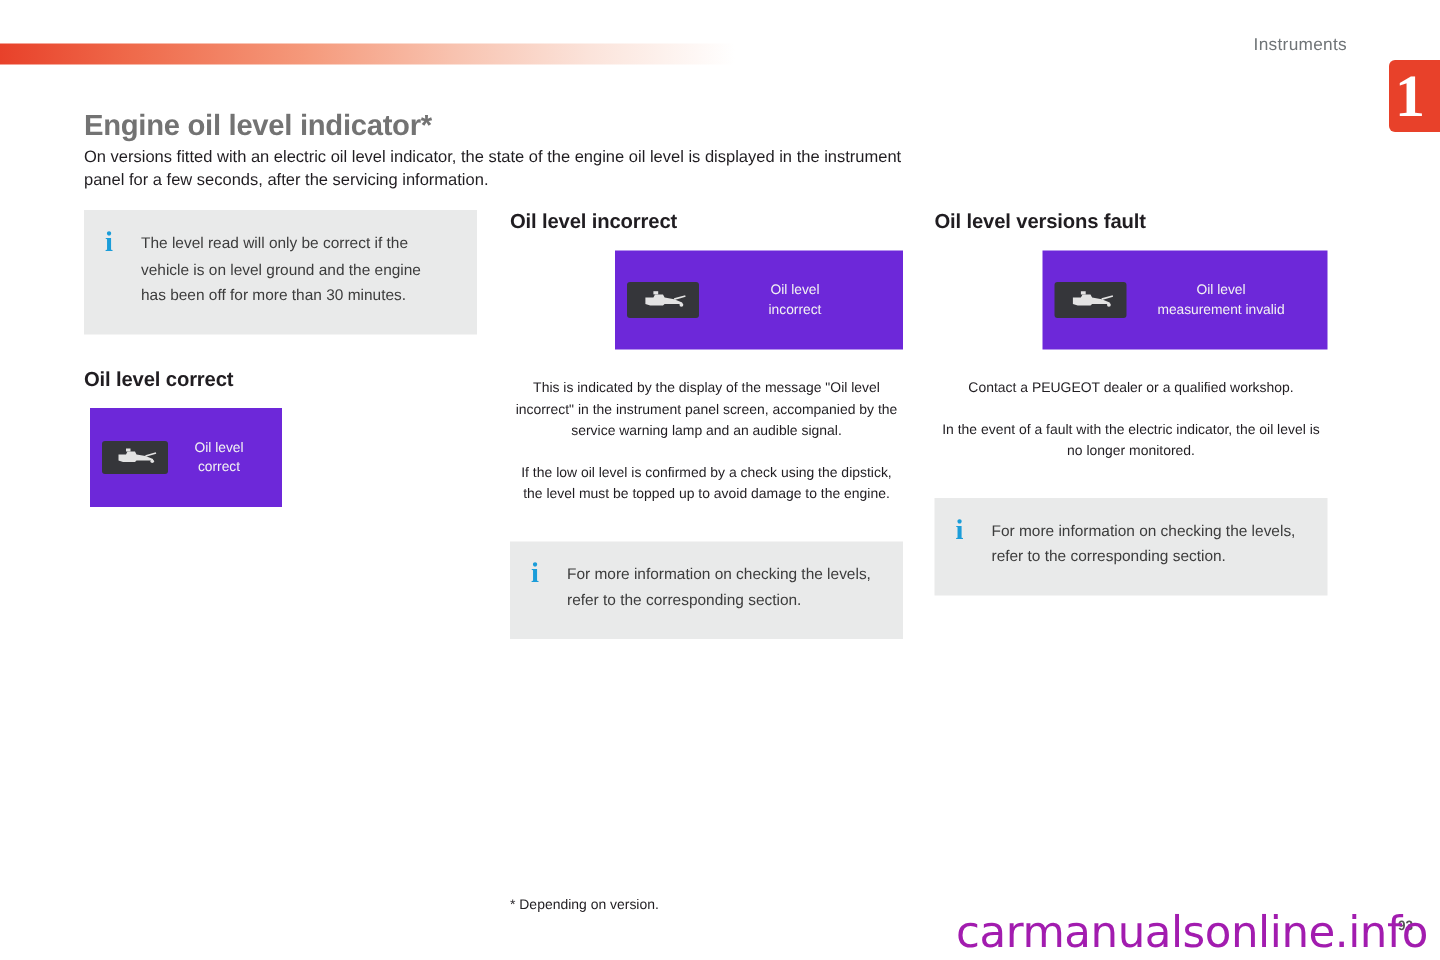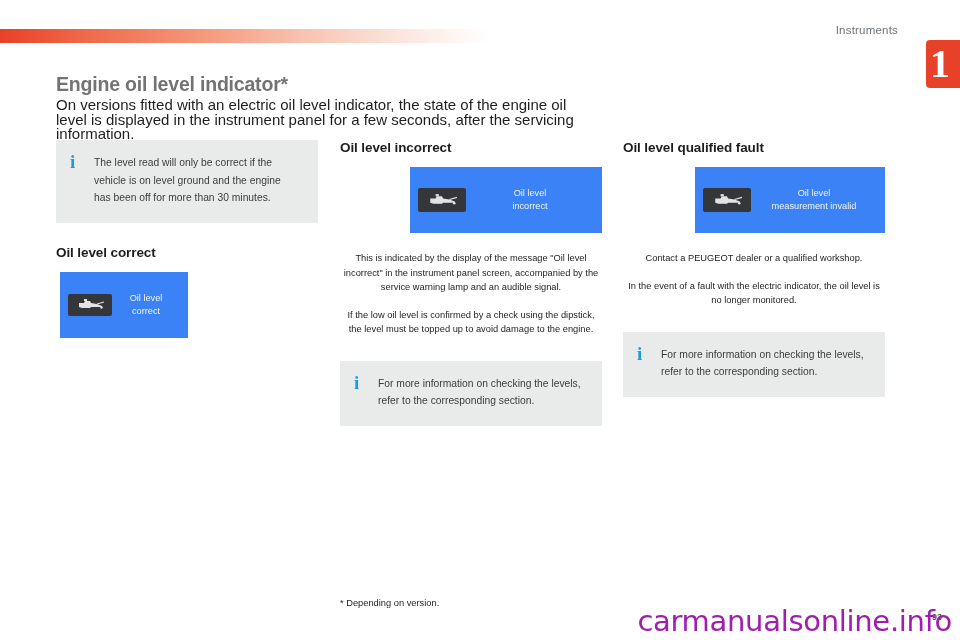--- a/index.html
+++ b/index.html
@@ -63,21 +63,21 @@
     font-size: 19.5px;
     font-weight: bold;
     color: #737373;
     letter-spacing: -.2px;
   }
   .intro-text {
     position: absolute;
     left: 56px;
     top: 98px;
     width: 545px;
-    font-size: 15px;
+    font-size: 11px;
     line-height: 14.5px;
     color: #201d21;
   }
 
   
   .col {
     position: absolute;
     top: 140px;
     width: 262px;
   }
@@ -111,21 +111,21 @@
     font-family: "Liberation Serif", serif;
   }
   .info-text {
     font-size: 10.3px;
     line-height: 17.5px;
     color: #3c3c3c;
   }
 
   
   .screen-panel {
-    background: #3b82f6;
+    background: #6d28d9;
     display: flex;
     align-items: center;
     box-sizing: border-box;
   }
   .screen-icon {
     background: #35363a;
     border-radius: 2px;
     flex: 0 0 auto;
     display: flex;
     align-items: center;
@@ -230,21 +230,21 @@
   </div>
 
   <div class="info-box" style="width:262px;margin-top:24px;">
     <div class="info-icon">i</div>
     <div class="info-text">For more information on checking the levels, refer to the corresponding section.</div>
   </div>
 </div>
 
 <div class="col col-right">
 
-  <h2 class="section-head">Oil level qualified fault</h2>
+  <h2 class="section-head">Oil level versions fault</h2>
 
   <div class="screen-panel" style="width:190px;height:66px;margin-left:72px;padding:0 8px;">
     <div class="screen-icon" style="width:48px;height:24px;">
       <svg width="32" height="16" viewBox="0 0 30 15" aria-hidden="true">
         <path d="M4 9 L4 6 L9 6 L10 4 L15 4 L16 6 L22 7 L27 9 L27 10 L16 10 L15 11 L7 11 L4 10 Z" fill="#e3e3e3"></path>
         <path d="M22 7 L29 5" stroke="#e3e3e3" stroke-width="1.1" fill="none"></path>
         <circle cx="26.5" cy="10.5" r="1.2" fill="#e3e3e3"></circle>
         <path d="M9 4 L9 2 L12 2 L12 4" fill="#e3e3e3"></path>
       </svg>
     </div>

